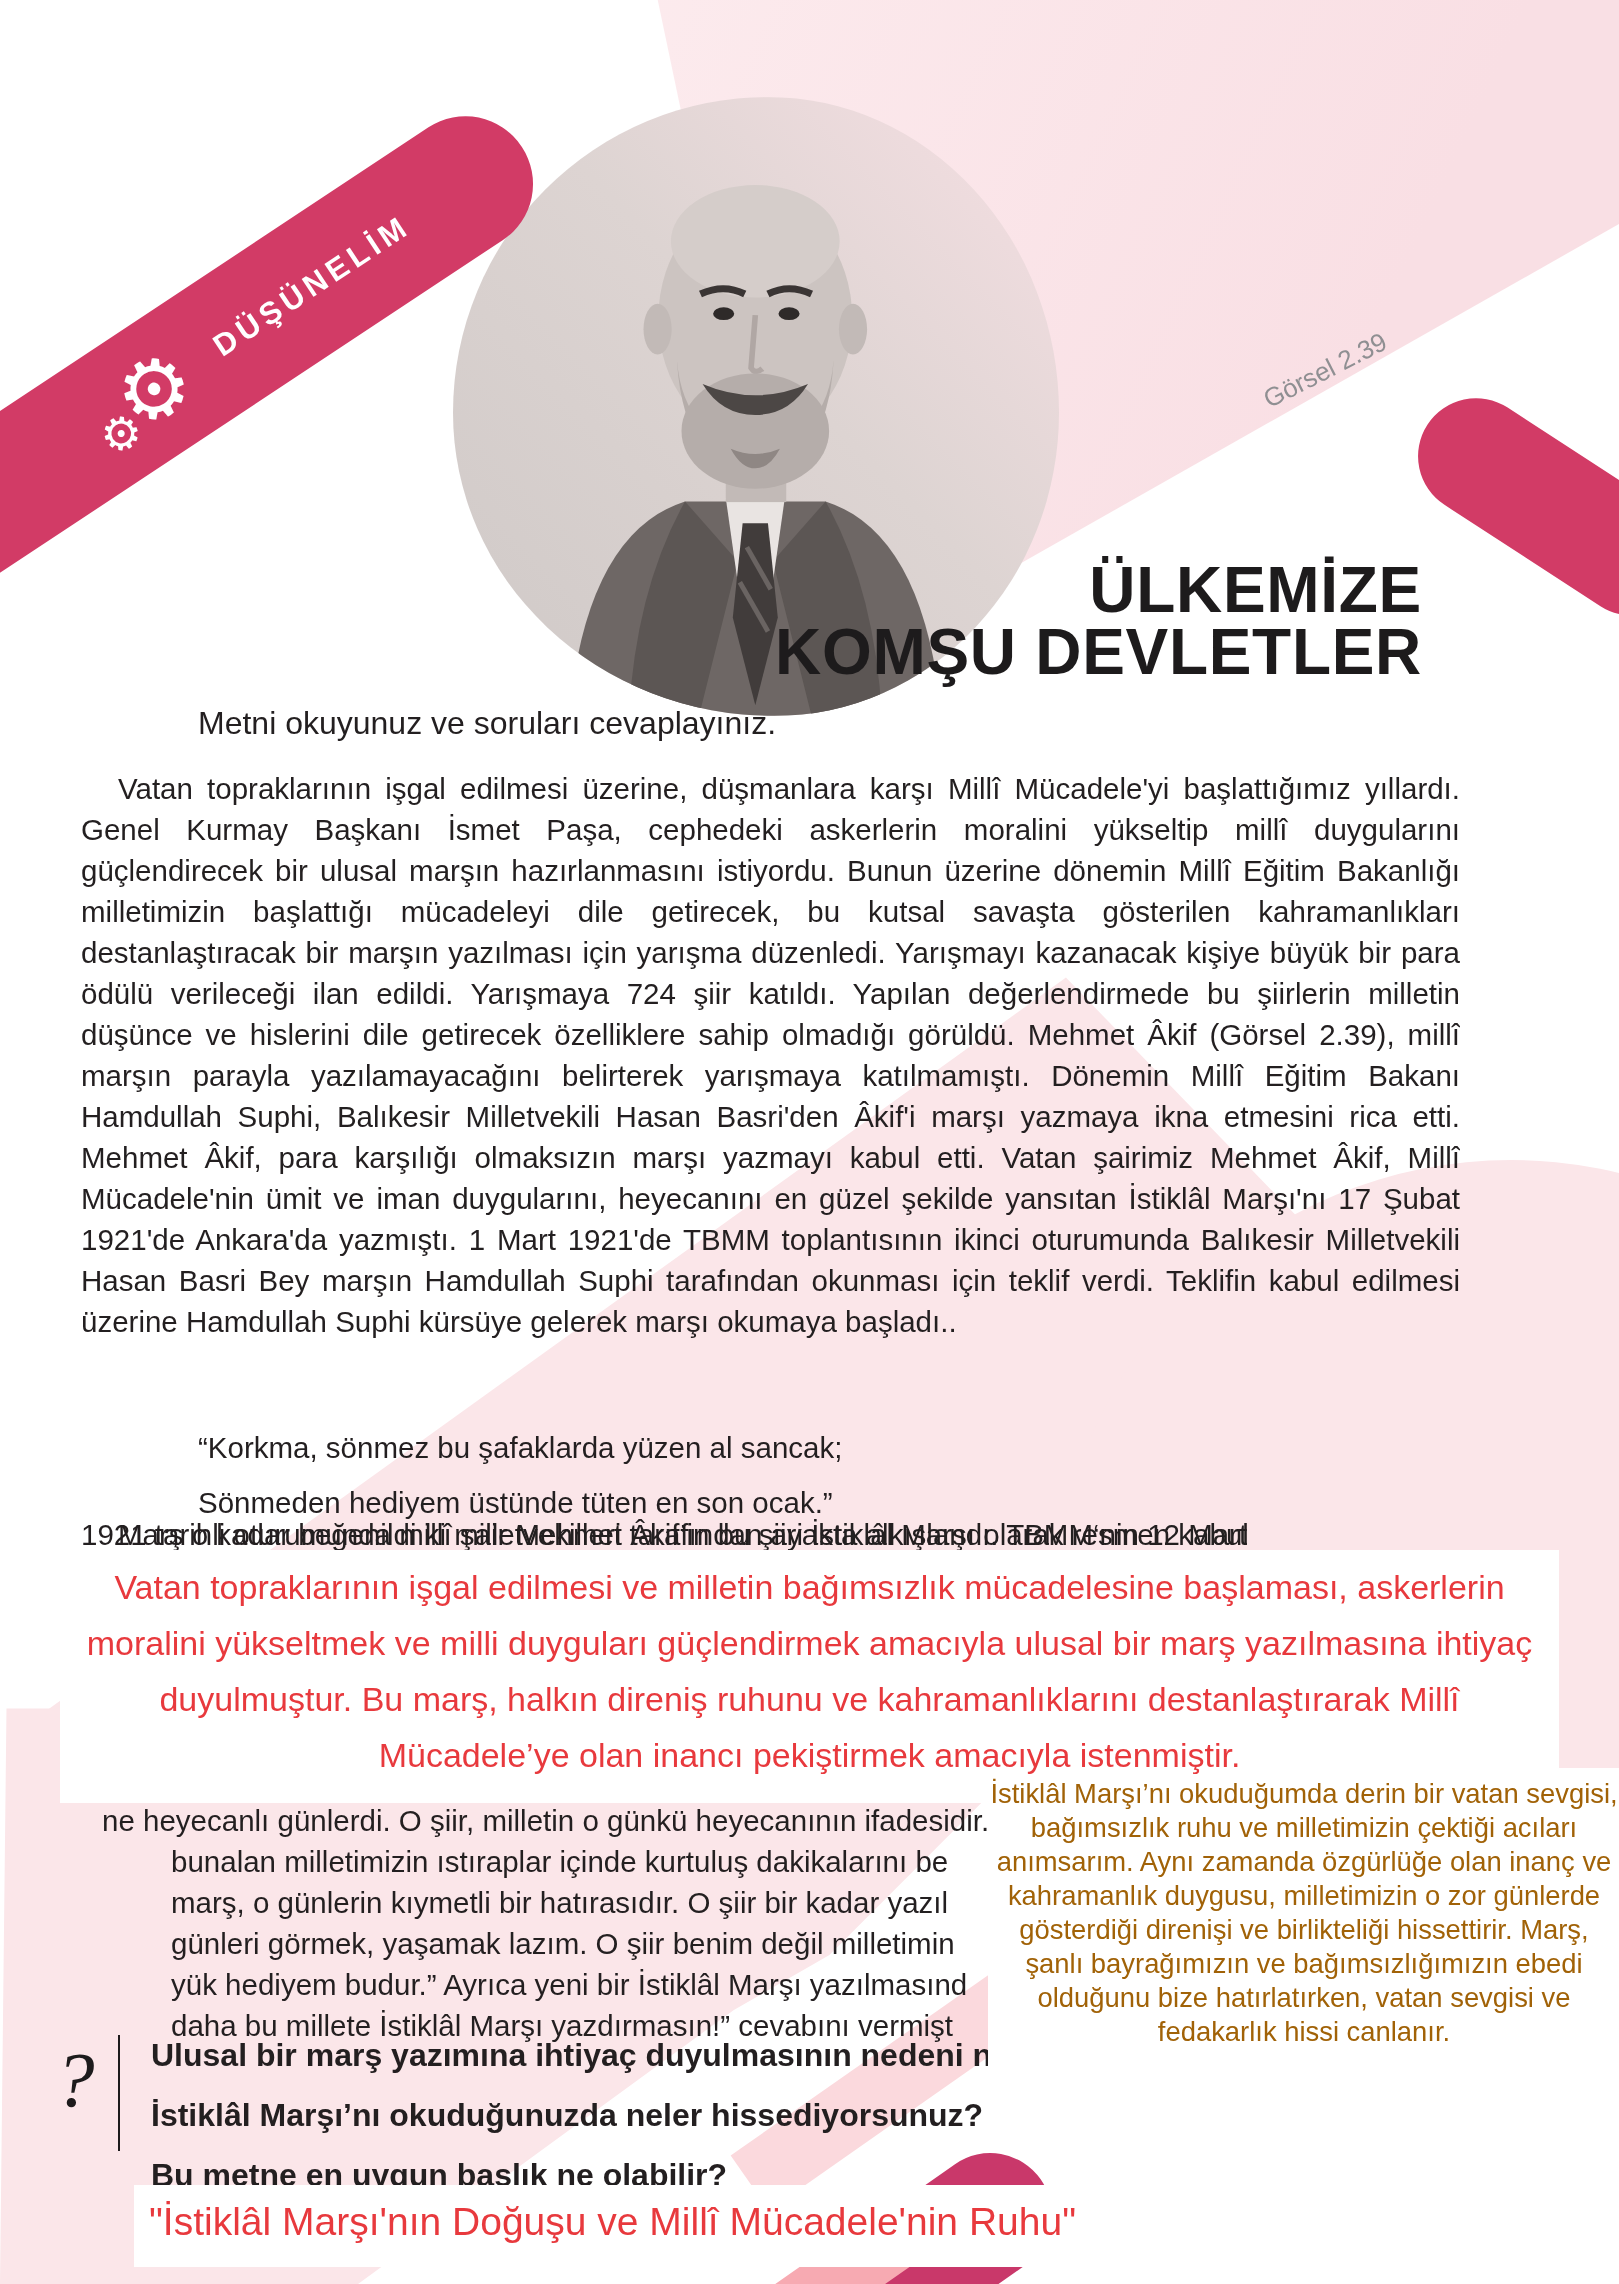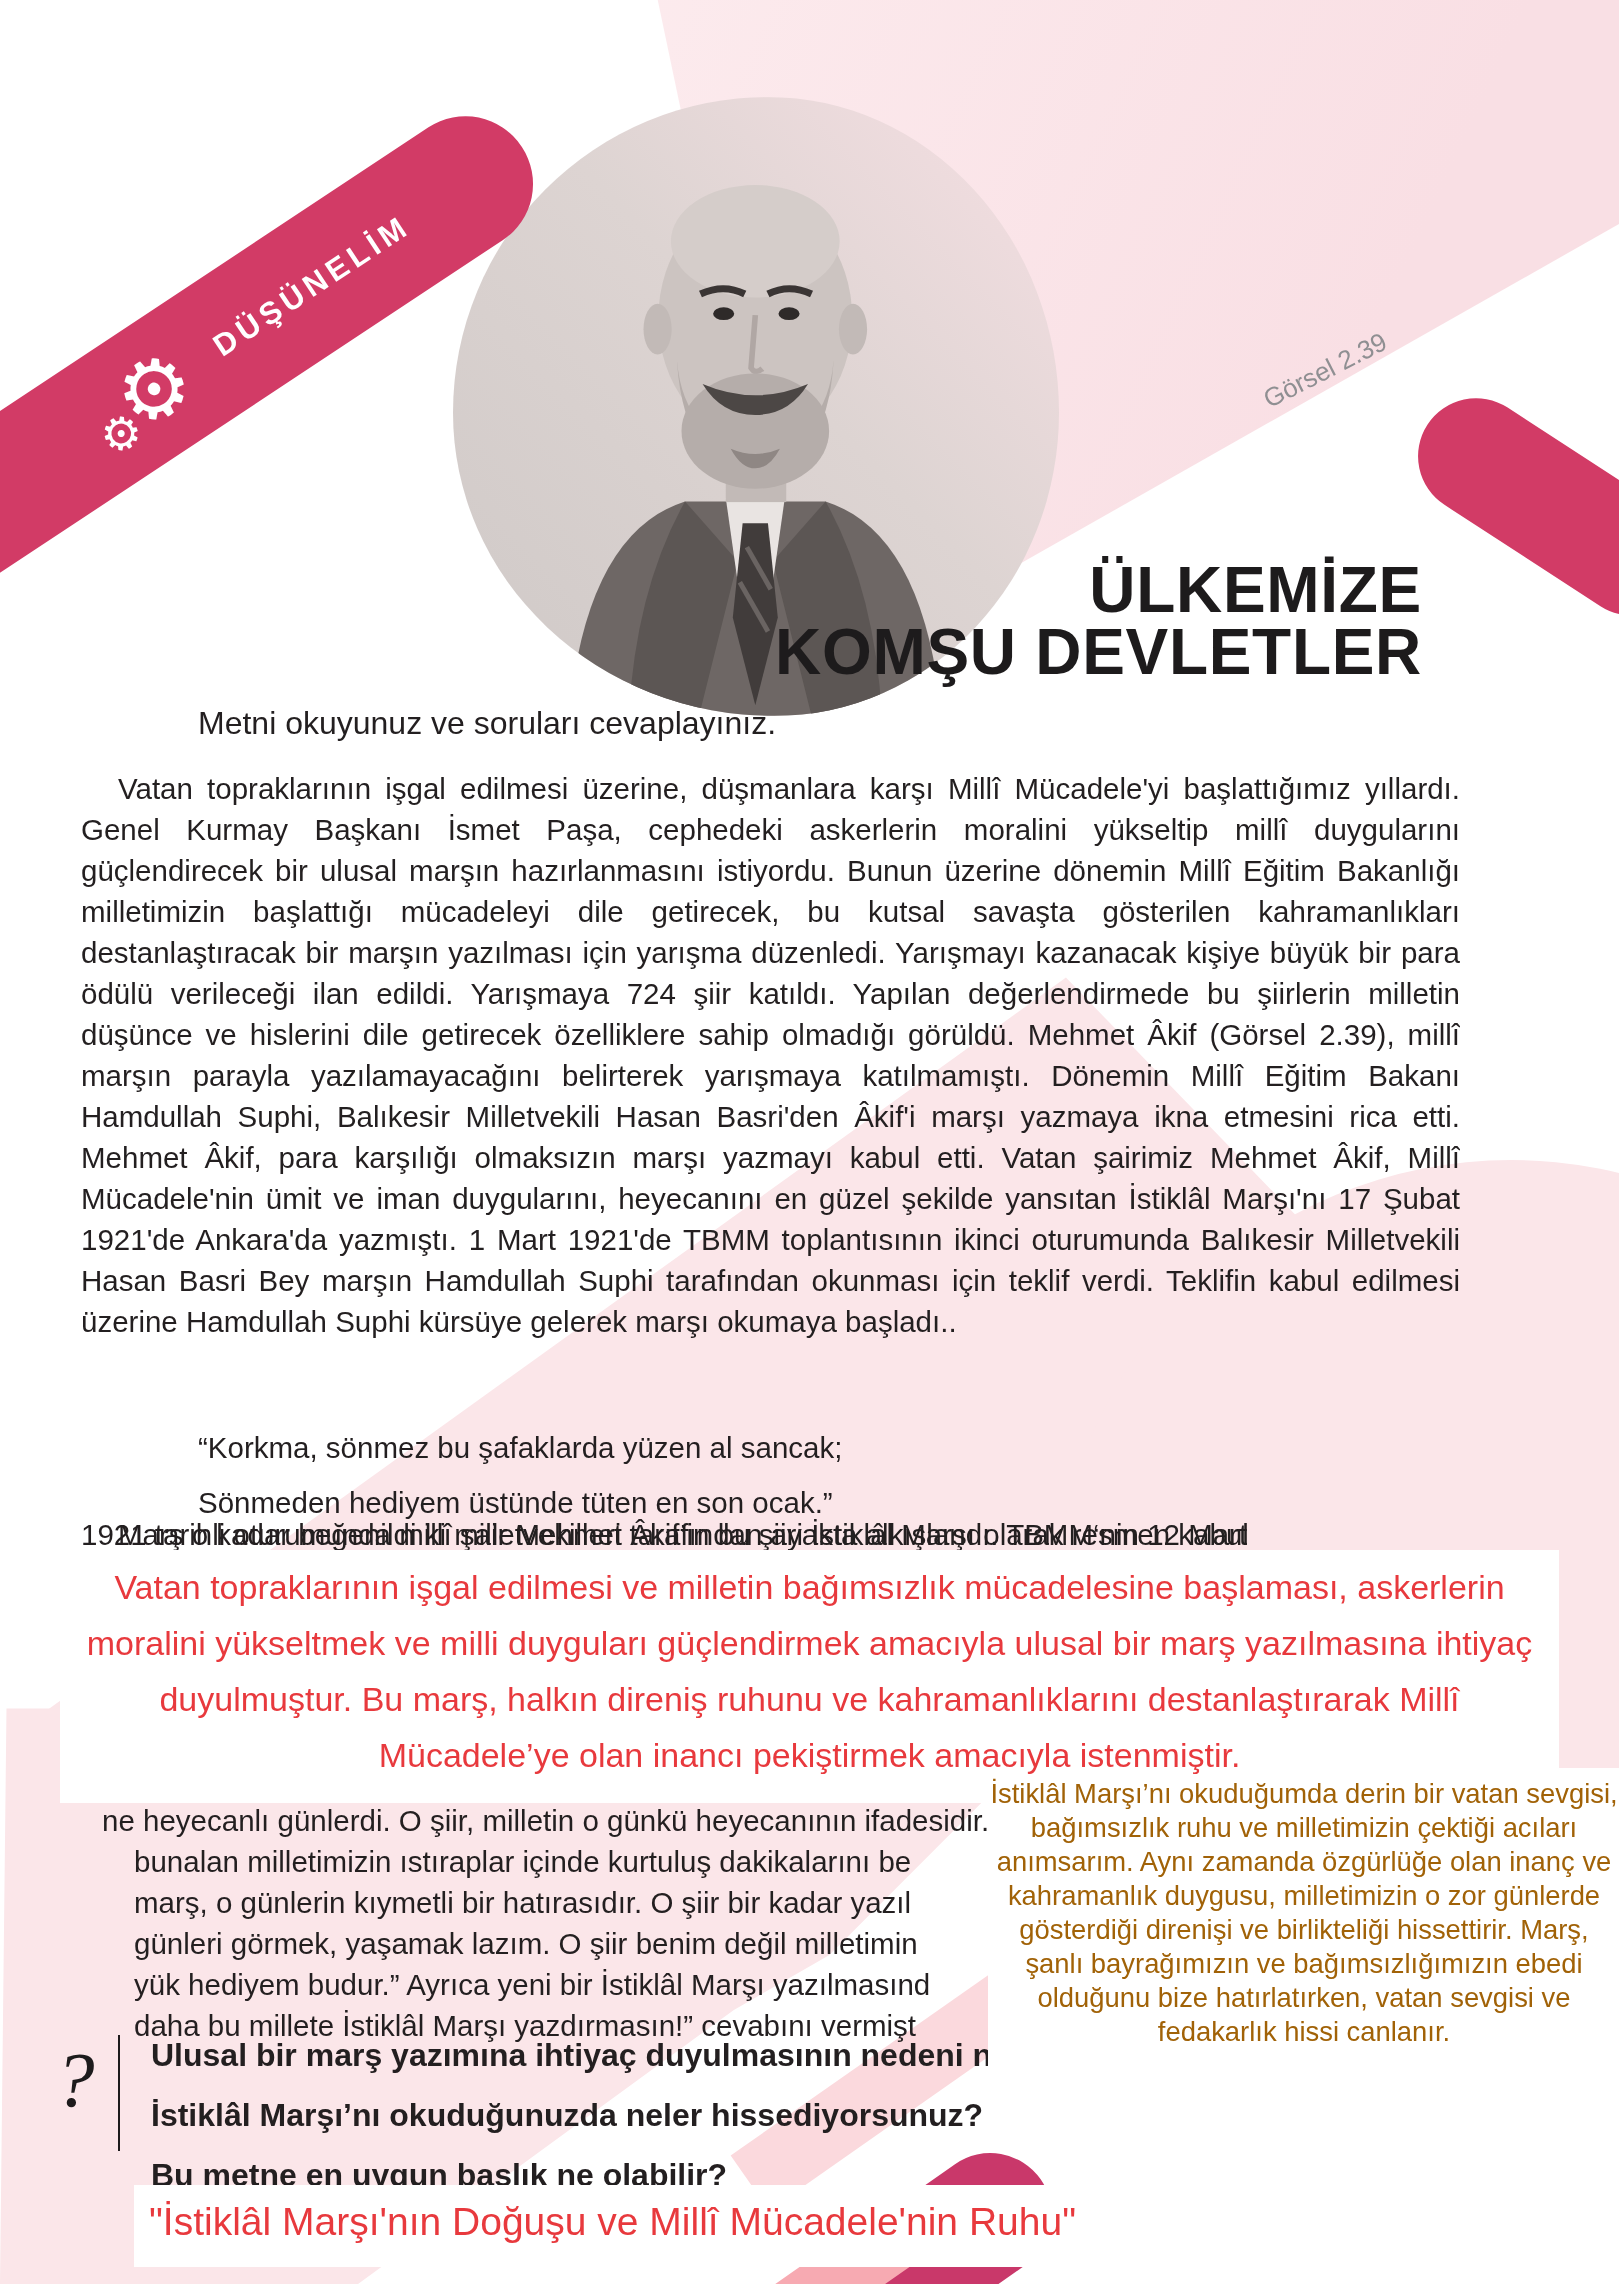--- a/index.html
+++ b/index.html
@@ -87,21 +87,21 @@
     left:60px; top:1550px; width:1499px; height:253px; background:#ffffff; z-index:6;
   }
   .answer-text{
     left:60px; top:1559px; width:1499px; text-align:center; color:#e8393d;
     font-size:34px; line-height:56px; z-index:7;
   }
   
   .clip-lines{
     left:134px; top:1800px; width:886px; font-size:29.5px; line-height:41px; z-index:5;
   }
-  .clip-lines div{white-space:nowrap; overflow:hidden;}
+  .clip-lines div{white-space:nowrap; overflow:hidden;margin-left:37px;}
   .clip-lines div:first-child{margin-left:-32px; width:1371px;}
   
   .feel-box{
     left:988px; top:1768px; width:632px; height:355px; background:#ffffff; z-index:6;
   }
   .feel-text{
     left:988px; top:1777px; width:632px; text-align:center; color:#a16207;
     font-size:27.4px; line-height:34px; z-index:7;
   }
   

